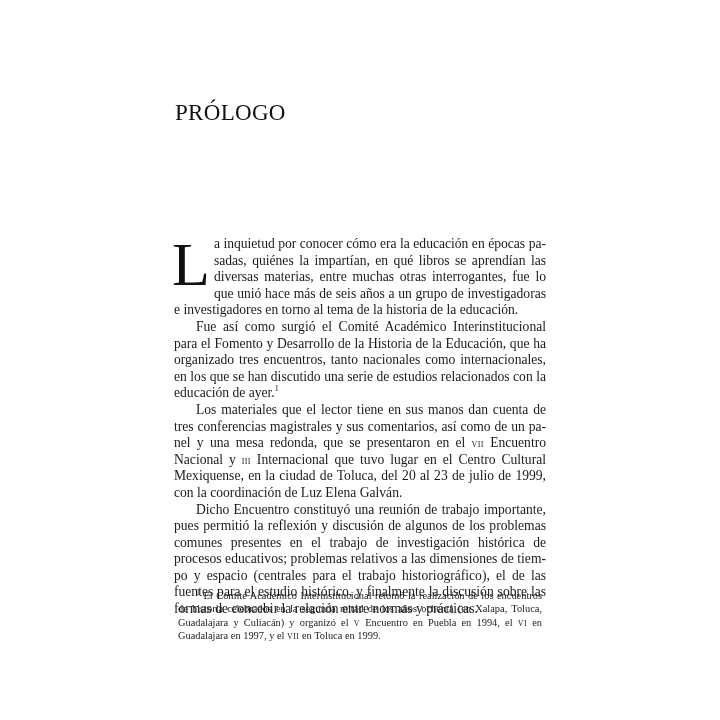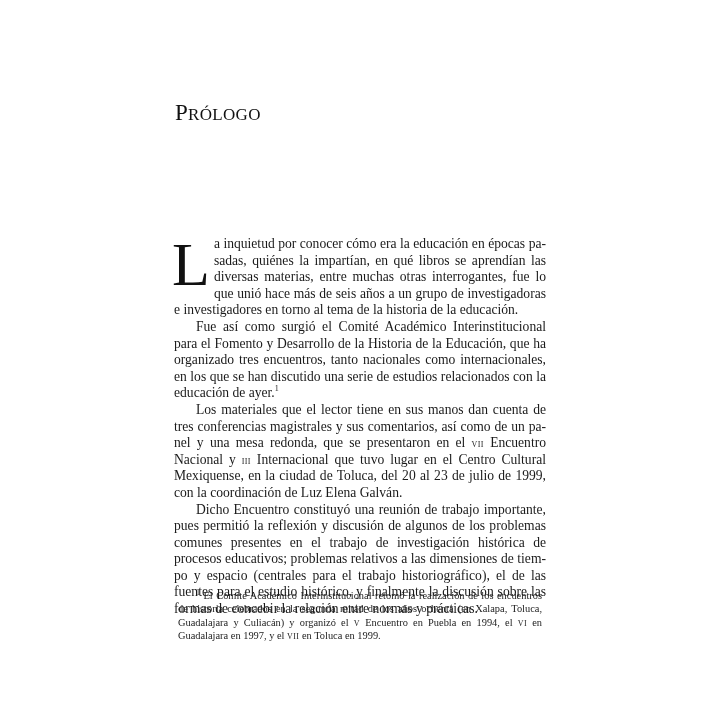--- a/index.html
+++ b/index.html
@@ -5,21 +5,21 @@
   html, body { margin:0; padding:0; }
   body {
     width:720px; height:720px; background:#ffffff; position:relative; overflow:hidden;
     font-family: "Liberation Serif", "DejaVu Serif", serif; color:#1a1a1a;
   }
   .page { position:absolute; left:0; top:0; width:720px; height:720px; }
   .title {
     position:absolute; left:175px; top:100px; margin:0;
     font-size:23px; font-weight:normal; letter-spacing:0.3px; color:#111;
   }
-  .title .sc { font-size:17px; }
+  .title .sc { font-size:23px; }
   .body {
     position:absolute; left:174px; top:236px; width:372px;
     font-size:13.6px; line-height:16.6px; text-align:justify; hyphens:manual;
   }
   .body p { margin:0; text-indent:22px; }
   .body p.first { text-indent:0; }
   .dropcap {
     float:left; font-size:62px; line-height:50px; margin:3px 4px 0 -2px; padding:0;
     color:#111;
   }

